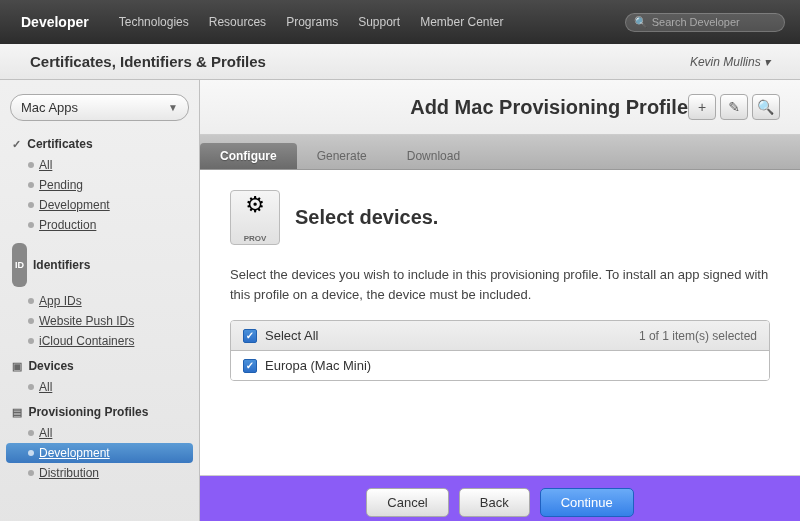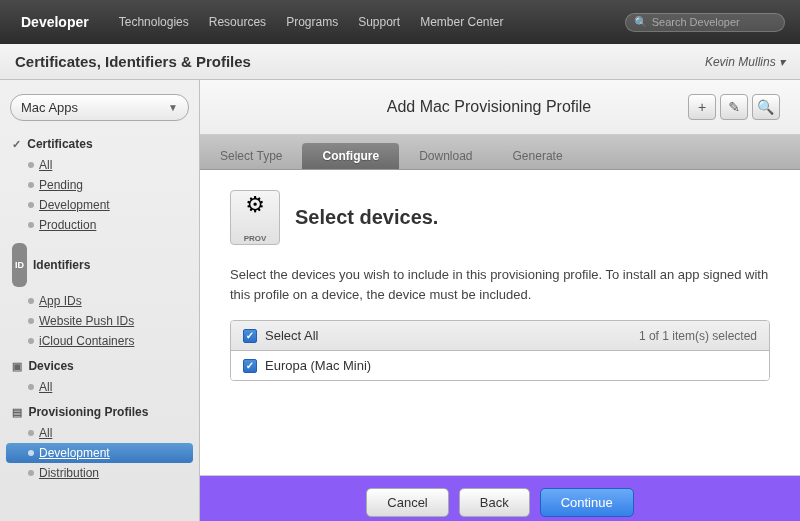--- a/index.html
+++ b/index.html
@@ -55,21 +55,21 @@
     }
     .search-input-top::placeholder { color: #aaa; }
 
     
     .breadcrumb-bar {
       background: linear-gradient(to bottom, #f5f5f5, #e8e8e8);
       border-bottom: 1px solid #c0c0c0;
       height: 36px;
       display: flex;
       align-items: center;
-      padding: 0 15px;
+      padding: 0 30px;
       justify-content: space-between;
     }
     .breadcrumb-title { font-size: 15px; font-weight: 600; color: #333; }
     .user-menu { font-size: 12px; color: #555; cursor: pointer; font-style: italic; }
 
     
     .main-layout {
       display: flex;
       height: 449px;
     }
@@ -142,21 +142,21 @@
 
     
     .content-header {
       background: linear-gradient(to bottom, #f8f8f8, #eeeeee);
       border-bottom: 1px solid #ccc;
       padding: 14px 20px;
       display: flex;
       align-items: center;
       justify-content: space-between;
     }
-    .content-title { font-size: 16px; font-weight: 400; color: #333; text-align: center; flex: 1; }
+    .content-title { font-size: 20px; font-weight: 700; color: #333; text-align: right; flex: 1; }
     .header-buttons { display: flex; gap: 4px; }
     .header-btn {
       width: 28px;
       height: 26px;
       background: linear-gradient(to bottom, #fff, #ddd);
       border: 1px solid #aaa;
       border-radius: 4px;
       display: flex;
       align-items: center;
       justify-content: center;
@@ -402,24 +402,23 @@
       <div class="header-buttons">
         <button class="header-btn">+</button>
         <button class="header-btn">✎</button>
         <button class="header-btn">
           <span>🔍</span>
         </button>
       </div>
     </div>
 
     <div class="step-tabs">
-      <div class="step-tab inactive">Select Type</div>
       <div class="step-tab active">Configure</div>
+      <div class="step-tab inactive">Generate</div>
       <div class="step-tab inactive">Download</div>
-      <div class="step-tab inactive">Generate</div>
     </div>
 
     <div class="content-body">
 
       <div class="select-devices-header">
         <div class="prov-icon">
           <span class="prov-icon-gears">⚙</span>
           <span class="prov-icon-label">PROV</span>
         </div>
         <span class="select-devices-title">Select devices.</span>

